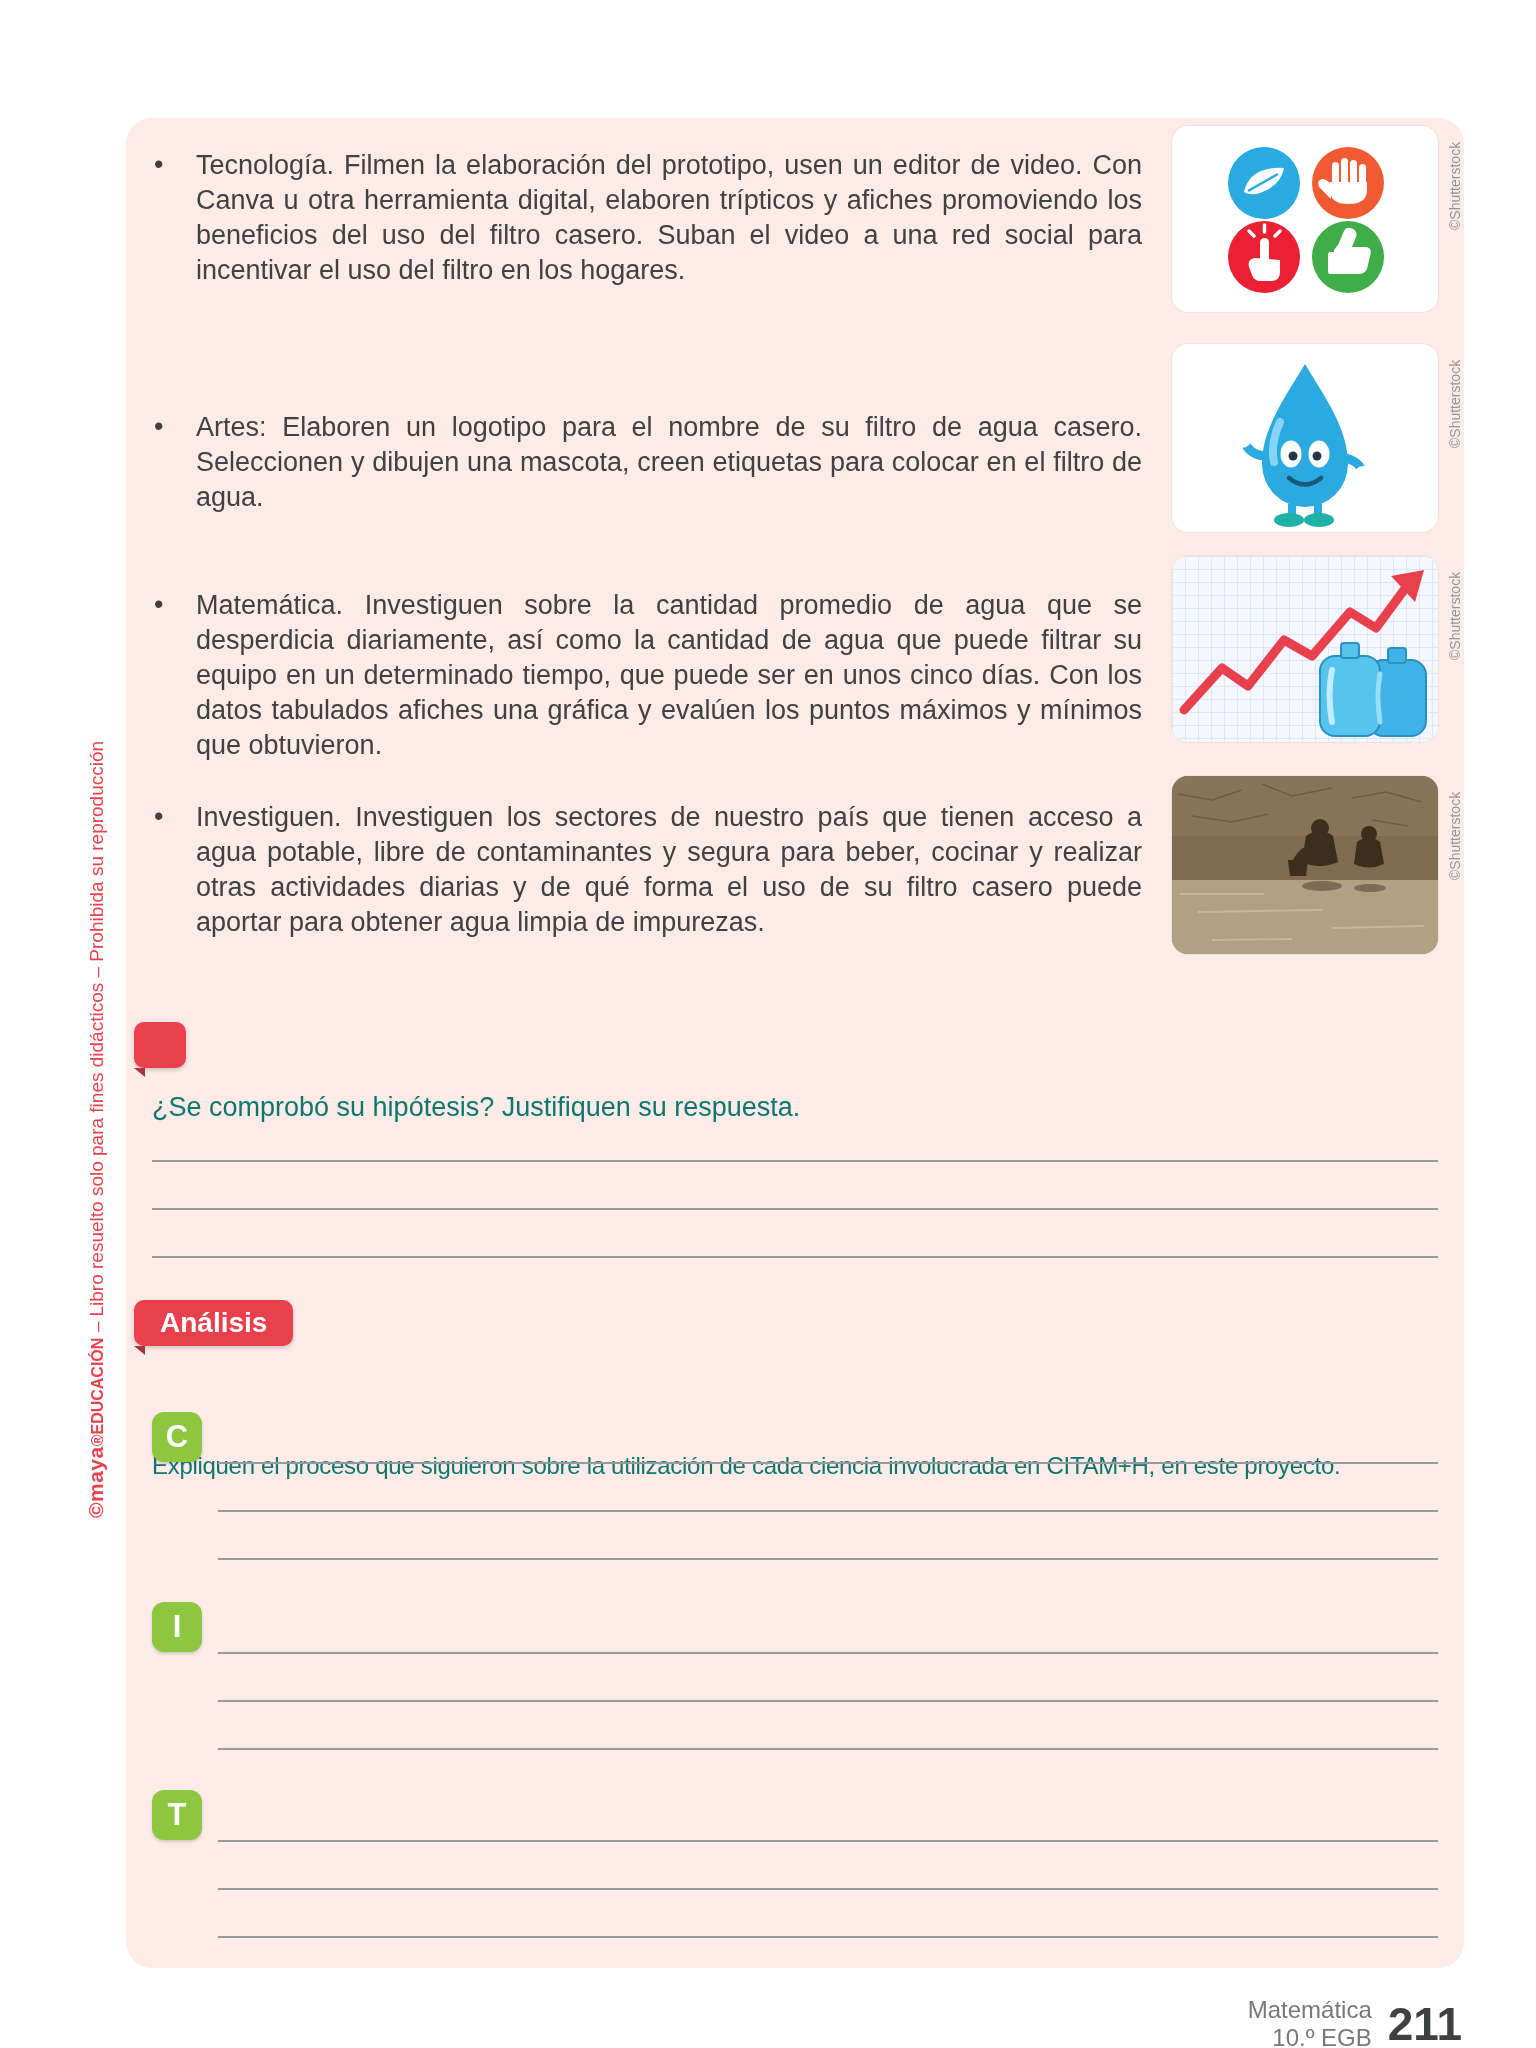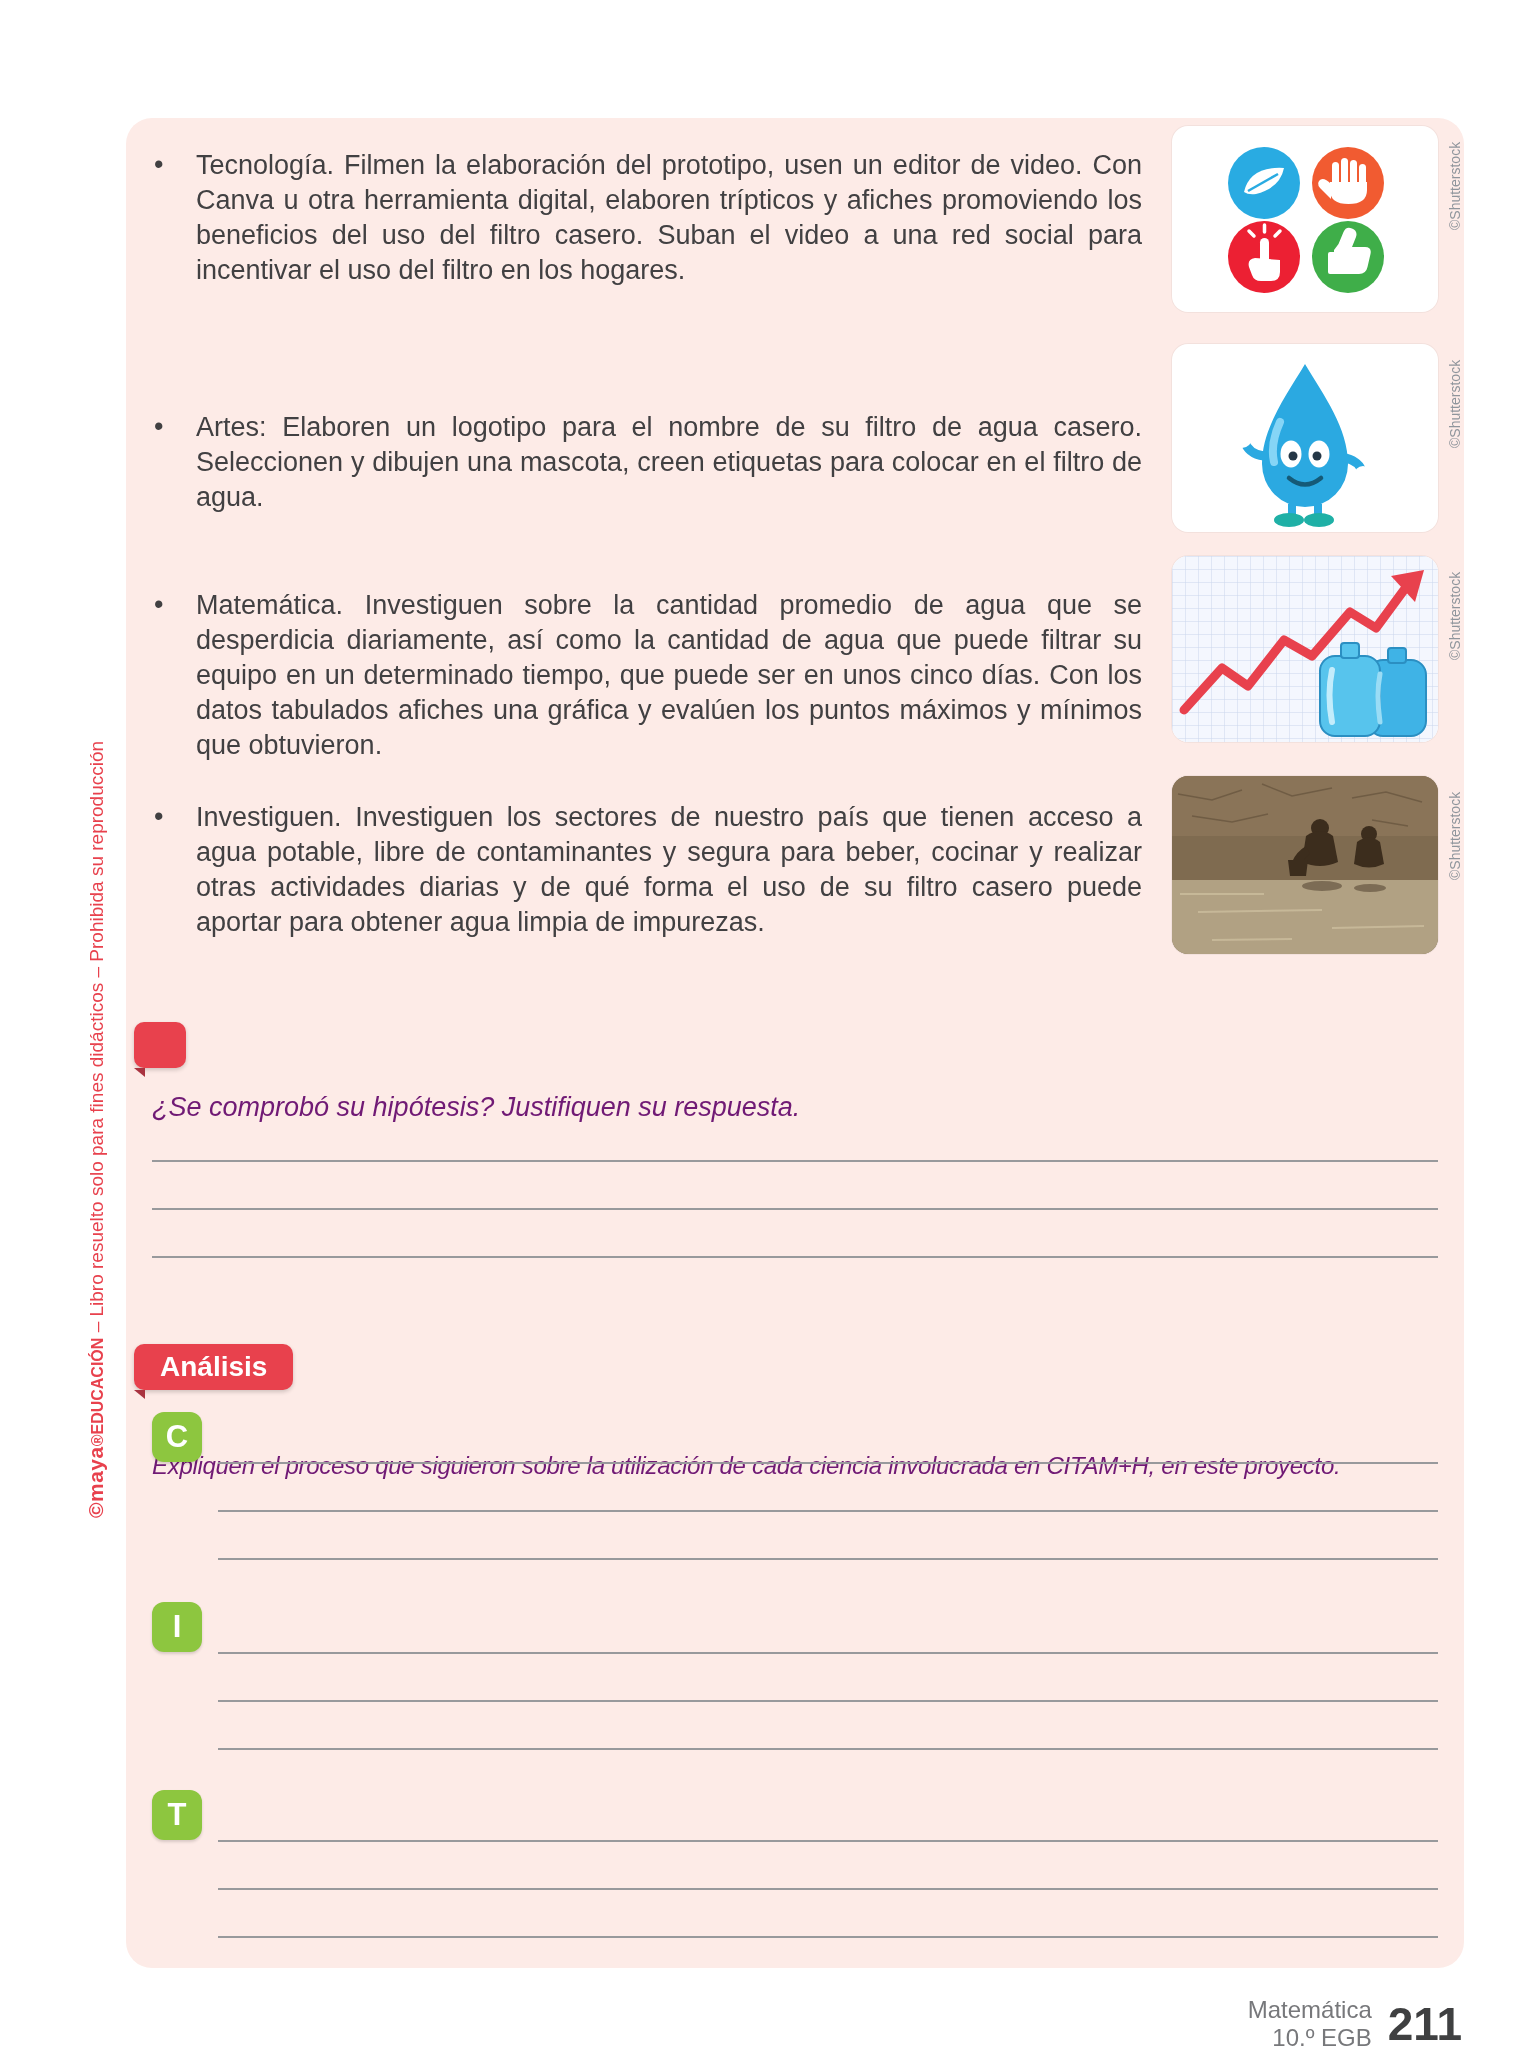--- a/index.html
+++ b/index.html
@@ -10,21 +10,21 @@
   .side-note .brand-suffix{font-weight:bold;font-size:16px;}
   .bullet{position:absolute;left:152px;width:990px;font-size:27px;line-height:35px;color:#414042;}
   .bullet .dot{position:absolute;left:2px;top:-1px;}
   .bullet .btext{margin-left:44px;text-align:justify;}
   .lead{font-weight:normal;}
   .card{position:absolute;left:1172px;width:266px;background:#ffffff;border-radius:16px;overflow:hidden;box-shadow:0 0 0 1px rgba(0,0,0,0.04);}
   .card svg{display:block;}
   .credit{position:absolute;left:1447px;transform:rotate(-90deg);transform-origin:0 0;white-space:nowrap;font-size:14px;color:#8f959c;}
   .banner{position:absolute;left:134px;height:46px;background:#e8414d;border-radius:10px;display:flex;align-items:center;padding:0 26px;color:#ffffff;font-weight:bold;font-size:28px;box-shadow:0 2px 4px rgba(0,0,0,0.18);}
   .banner .fold{position:absolute;left:0;bottom:-9px;width:0;height:0;border-top:9px solid #a93340;border-left:11px solid transparent;}
-  .prompt{position:absolute;left:152px;color:#701a75;font-size:27px;font-style:italic;}
+  .prompt{position:absolute;left:152px;color:#0f766e;font-size:27px;}
   .prompt.small{font-size:24px;letter-spacing:-0.3px;white-space:nowrap;}
   .wline{position:absolute;left:152px;width:1286px;height:0;border-bottom:2px solid #98999c;}
   .wline.indent{left:218px;width:1220px;}
   .citam{position:absolute;left:152px;width:50px;height:50px;background:#8dc63f;border-radius:12px;color:#ffffff;font-weight:bold;font-size:31px;display:flex;align-items:center;justify-content:center;box-shadow:0 2px 3px rgba(0,0,0,0.15);}
   .footer{position:absolute;top:1996px;right:74px;display:flex;align-items:center;gap:16px;}
   .footer .meta{text-align:right;color:#77787b;font-size:24px;line-height:28px;}
   .footer .pnum{color:#3f4041;font-weight:bold;font-size:46px;}
 </style>
 </head>
 <body>
@@ -186,21 +186,21 @@
   <div class="credit" style="top:880px;">©Shutterstock</div>
 
   <div class="banner" style="top:1022px;">
     <span class="fold"></span>
   </div>
   <div class="prompt" style="top:1092px;">¿Se comprobó su hipótesis? Justifiquen su respuesta.</div>
   <div class="wline" style="top:1160px;"></div>
   <div class="wline" style="top:1208px;"></div>
   <div class="wline" style="top:1256px;"></div>
 
-  <div class="banner" style="top:1344px;">
+  <div class="banner" style="top:1300px;">
     <span>Análisis</span>
     <span class="fold"></span>
   </div>
   <div class="prompt small" style="top:1452px;">Expliquen el proceso que siguieron sobre la utilización de cada ciencia involucrada en CITAM+H, en este proyecto.</div>
 
   <div class="citam" style="top:1412px;">C</div>
   <div class="wline indent" style="top:1462px;"></div>
   <div class="wline indent" style="top:1510px;"></div>
   <div class="wline indent" style="top:1558px;"></div>
 

